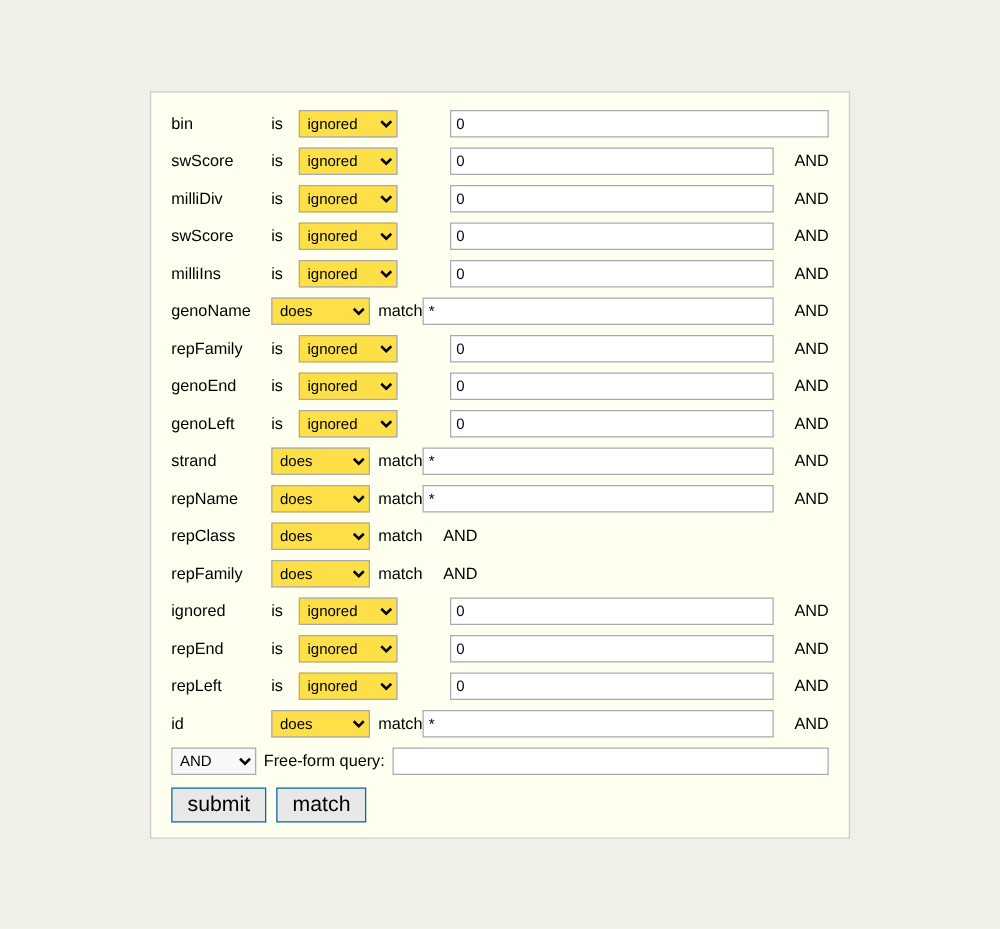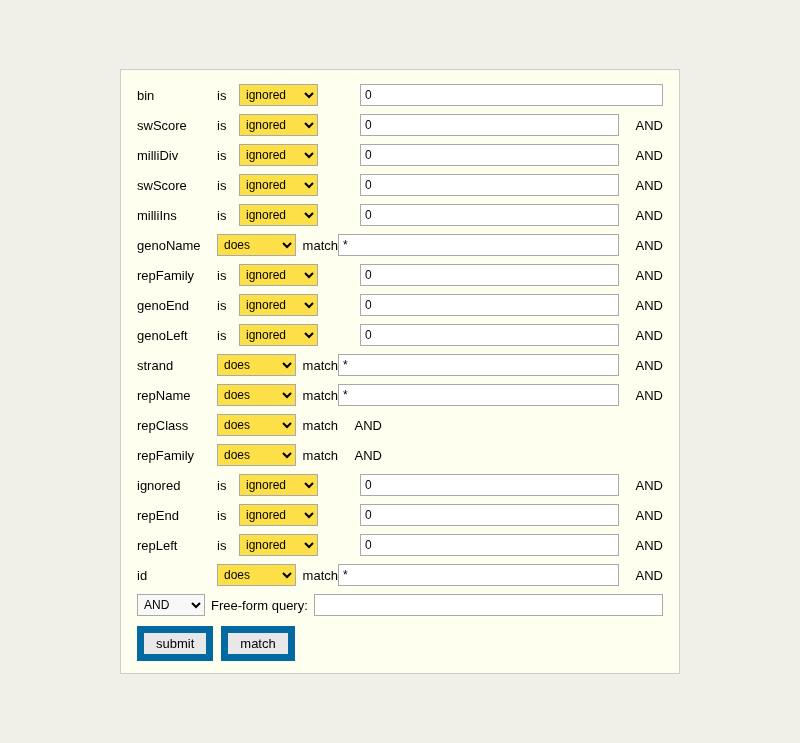--- a/index.html
+++ b/index.html
@@ -100,24 +100,24 @@
       font-size: 12px;
       height: 22px;
       flex-grow: 1;
     }
     .button-row {
       display: flex;
       gap: 8px;
       margin-top: 4px;
     }
     .btn {
-      border: 7px solid #0369a1;
+      border: 1px solid #0369a1;
       background: #e8e8e8;
       padding: 3px 12px;
-      font-size: 13px;
+      font-size: 17px;
       cursor: pointer;
     }
   </style>
 </head>
 <body>
 
 <div class="form-container">
   <div id="rows-container">
       <div class="form-row">
         <span class="field-name">bin</span>

